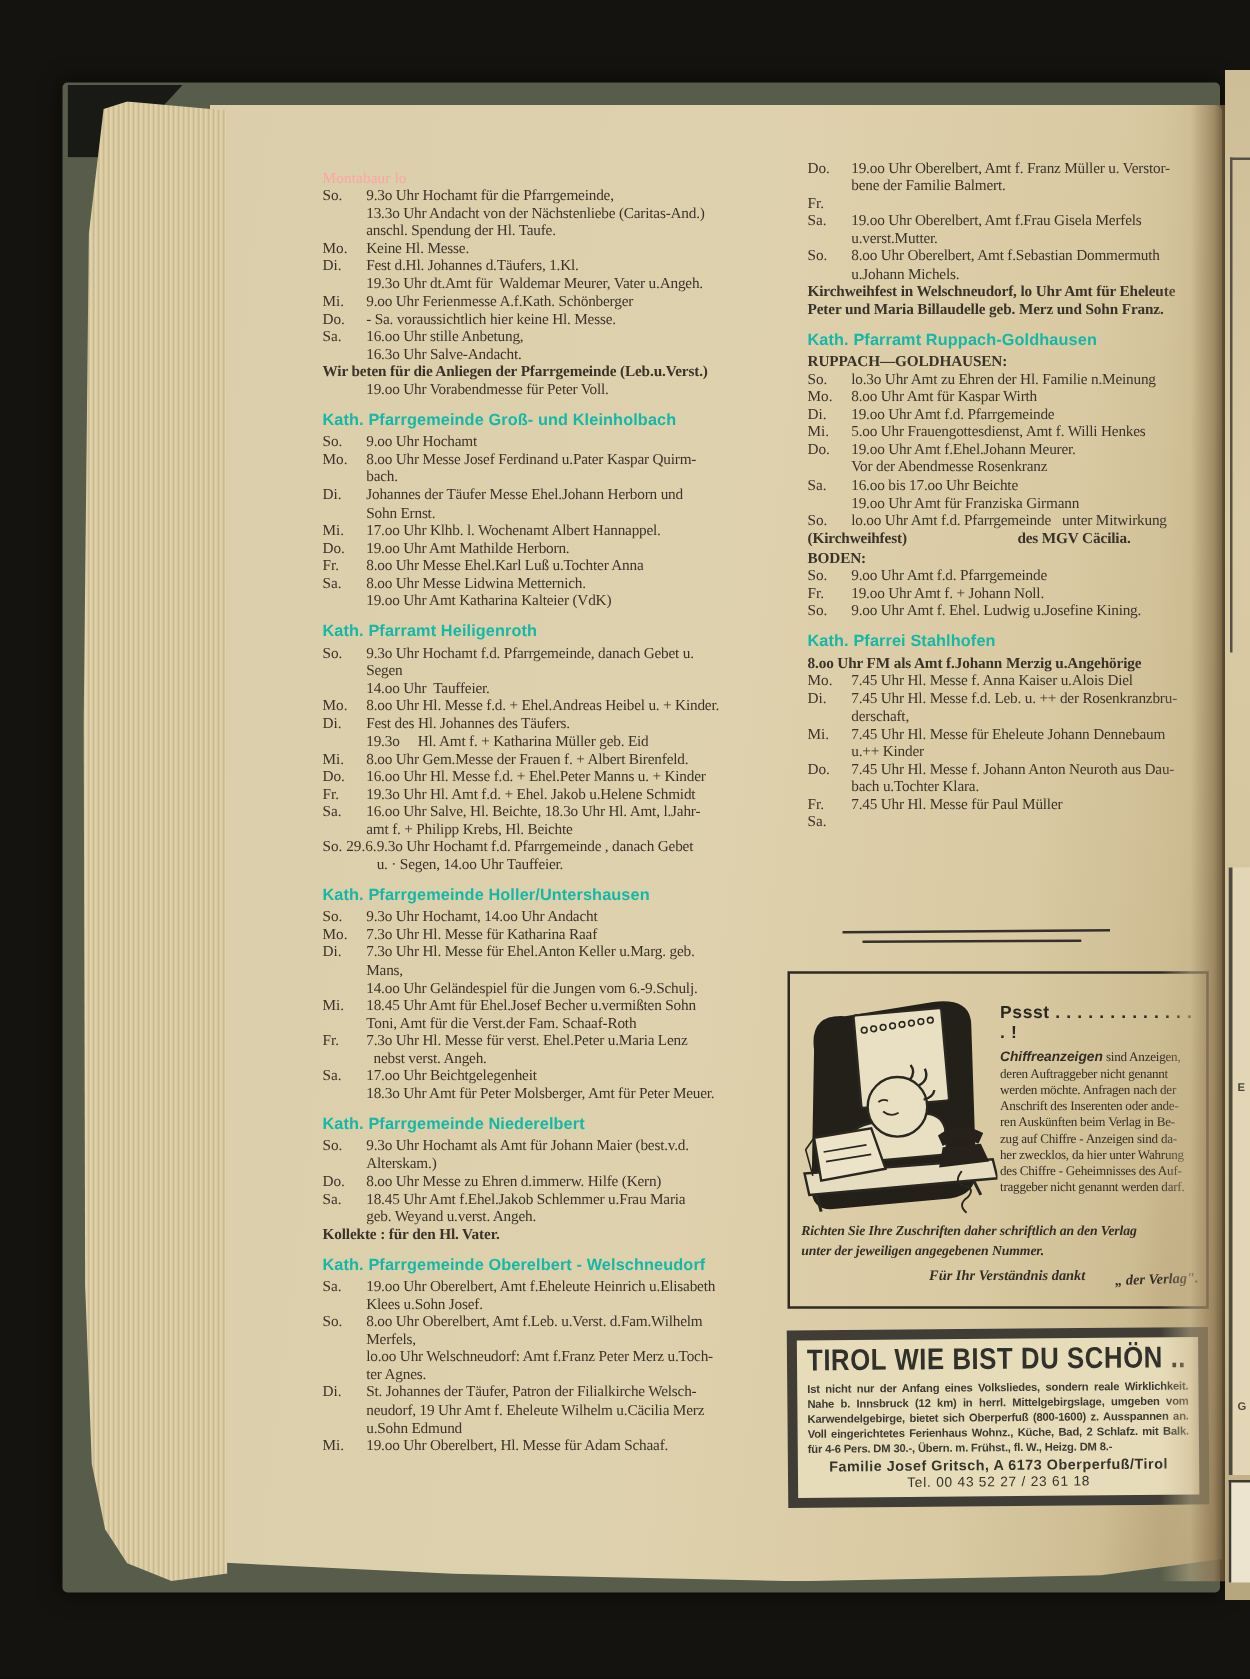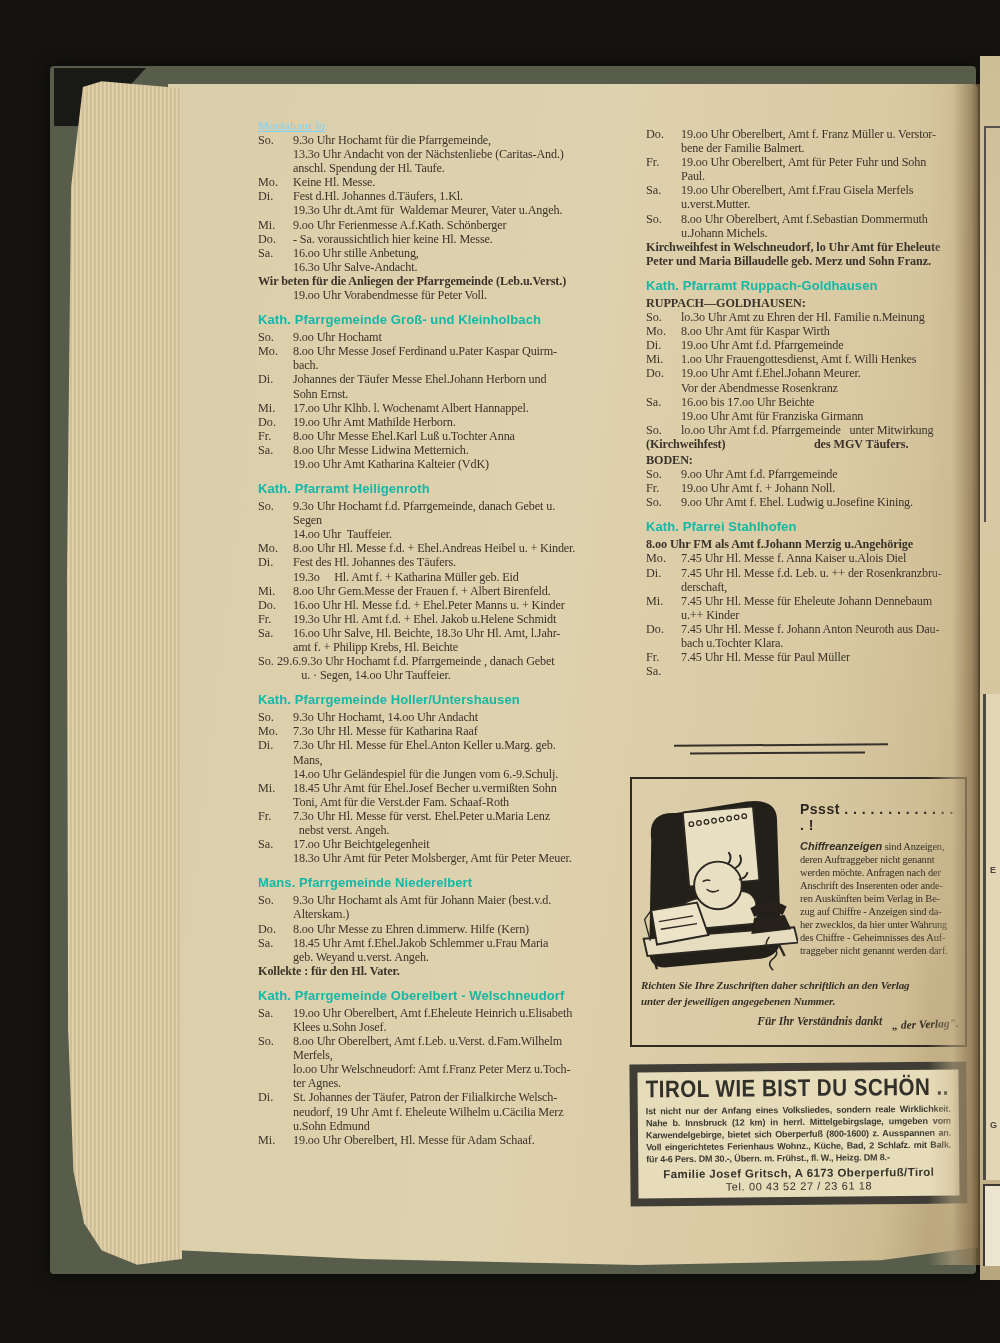--- a/index.html
+++ b/index.html
@@ -26,40 +26,40 @@
   .np-b2{position:absolute;left:983px;top:694px;width:17px;height:486px;z-index:7;
         background:#e2d6b4;border-left:3px solid #4e4a42;}
   .np-b3{position:absolute;left:983px;top:1184px;width:17px;height:80px;z-index:7;
         background:#ece4ce;border-left:2px solid #3e3a33;border-top:2px solid #3e3a33;}
   .np-letter{position:absolute;z-index:8;font:bold 9px "Liberation Sans",sans-serif;color:#4a463e;}
   
   .col{position:absolute;z-index:3;color:#3b332a;}
   .col-left{left:258px;top:119px;width:380px;}
   .col-right{left:646px;top:127px;width:345px;}
   .sec-title{font:bold 13px/15px "Liberation Sans",sans-serif;color:#14b8a6;margin:10px 0 3px;letter-spacing:.1px;}
-  .sec-title.plain{font:12.2px/14px "Liberation Serif",serif;font-weight:normal;margin:0 0 0;color:#7dd3fc;text-decoration:underline;}
+  .sec-title.plain{font:12.2px/14px "Liberation Serif",serif;font-weight:normal;margin:16px 0 0;color:#fca5a5;}
   .row{display:flex;font-size:12.2px;line-height:14.1px;}
   .row .day{flex:0 0 auto;min-width:35px;white-space:nowrap;}
   .row .txt{flex:1;white-space:pre-wrap;letter-spacing:-.15px;}
   .row.flush .txt{letter-spacing:-.1px;font-weight:bold;}
   .row.gap{margin-top:2px;}
   
   .rule{position:absolute;height:2px;background:#35302a;z-index:3;}
   .rule.r1{left:674px;top:744px;width:214px;transform:rotate(-.4deg);}
   .rule.r2{left:690px;top:752px;width:175px;transform:rotate(-.3deg);}
   
   .pssst{position:absolute;left:630px;top:777px;width:333px;height:266px;border:2px solid #2e2a24;z-index:3;color:#352e25;}
   .illo{position:absolute;left:4px;top:16px;width:162px;height:178px;}
   .ptext{position:absolute;left:168px;top:22px;width:160px;}
   .pssst-head{font:bold 14px "Liberation Sans",sans-serif;letter-spacing:.5px;margin-bottom:7px;color:#2b2721;}
   .pssst-body{font:10.5px/13px "Liberation Serif",serif;white-space:pre-wrap;letter-spacing:-.2px;margin:0;}
   .pssst-body .lead{font:bold italic 11px "Liberation Sans",sans-serif;letter-spacing:0;text-align:right;}
   .pssst-note{position:absolute;left:9px;top:198px;width:318px;font:bold italic 11px/16px "Liberation Serif",serif;
               white-space:pre-wrap;letter-spacing:-.1px;}
-  .pssst-thanks{position:absolute;left:0;top:236px;width:100%;display:flex;justify-content:flex-end;gap:10px;
+  .pssst-thanks{position:absolute;left:0;top:236px;width:100%;display:flex;justify-content:flex-end;gap:24px;
               padding-right:6px;box-sizing:border-box;font:bold italic 11.5px "Liberation Serif",serif;}
   .pssst-thanks .sig{transform:rotate(-2deg) translateY(3px);}
   
   .tirol{position:absolute;left:630px;top:1063px;width:337px;height:142px;z-index:3;box-sizing:border-box;
          border:8px solid #3f3d35;background:#e7dcba;transform:rotate(-.5deg);padding:4px 8px 0 8px;color:#35332b;}
   .tirol-head{font:bold 24px/26px "Liberation Sans",sans-serif;white-space:nowrap;transform:scaleX(.86);
          transform-origin:left center;letter-spacing:.5px;color:#31302a;}
   .tirol-body{font:bold 9px/12px "Liberation Sans",sans-serif;text-align:justify;margin:3px 0 0 0;
          letter-spacing:-.15px;color:#3c3a31;}
   .tirol-contact{font:bold 11.5px "Liberation Sans",sans-serif;text-align:center;letter-spacing:.4px;margin-top:3px;}
@@ -204,21 +204,21 @@
       <div class="row">
         <span class="day">Fr.</span>
         <span class="txt">7.3o Uhr Hl. Messe für verst. Ehel.Peter u.Maria Lenz
   nebst verst. Angeh.</span>
       </div>
       <div class="row">
         <span class="day">Sa.</span>
         <span class="txt">17.oo Uhr Beichtgelegenheit
 18.3o Uhr Amt für Peter Molsberger, Amt für Peter Meuer.</span>
       </div>
-      <div class="sec-title">Mans. Pfarrgemeinde Niederelbert</div>
+      <div class="sec-title">Kath. Pfarrgemeinde Niederelbert</div>
       <div class="row">
         <span class="day">So.</span>
         <span class="txt">9.3o Uhr Hochamt als Amt für Johann Maier (best.v.d.
 Alterskam.)</span>
       </div>
       <div class="row">
         <span class="day">Do.</span>
         <span class="txt">8.oo Uhr Messe zu Ehren d.immerw. Hilfe (Kern)</span>
       </div>
       <div class="row">
@@ -254,22 +254,20 @@
       </div>
     </div>
   <div class="col col-right" id="col-right">
       <div class="row">
         <span class="day">Do.</span>
         <span class="txt">19.oo Uhr Oberelbert, Amt f. Franz Müller u. Verstor-
 bene der Familie Balmert.</span>
       </div>
       <div class="row">
         <span class="day">Fr.</span>
-        <span class="txt">19.oo Uhr Oberelbert, Amt für Peter Fuhr und Sohn
-Paul.</span>
       </div>
       <div class="row">
         <span class="day">Sa.</span>
         <span class="txt">19.oo Uhr Oberelbert, Amt f.Frau Gisela Merfels
 u.verst.Mutter.</span>
       </div>
       <div class="row">
         <span class="day">So.</span>
         <span class="txt">8.oo Uhr Oberelbert, Amt f.Sebastian Dommermuth
 u.Johann Michels.</span>
@@ -289,38 +287,38 @@
       <div class="row">
         <span class="day">Mo.</span>
         <span class="txt">8.oo Uhr Amt für Kaspar Wirth</span>
       </div>
       <div class="row">
         <span class="day">Di.</span>
         <span class="txt">19.oo Uhr Amt f.d. Pfarrgemeinde</span>
       </div>
       <div class="row">
         <span class="day">Mi.</span>
-        <span class="txt">1.oo Uhr Frauengottesdienst, Amt f. Willi Henkes</span>
+        <span class="txt">5.oo Uhr Frauengottesdienst, Amt f. Willi Henkes</span>
       </div>
       <div class="row">
         <span class="day">Do.</span>
         <span class="txt">19.oo Uhr Amt f.Ehel.Johann Meurer.
 Vor der Abendmesse Rosenkranz</span>
       </div>
       <div class="row">
         <span class="day">Sa.</span>
         <span class="txt">16.oo bis 17.oo Uhr Beichte
 19.oo Uhr Amt für Franziska Girmann</span>
       </div>
       <div class="row">
         <span class="day">So.</span>
         <span class="txt">lo.oo Uhr Amt f.d. Pfarrgemeinde   unter Mitwirkung</span>
       </div>
       <div class="row flush">
-        <span class="txt">(Kirchweihfest)                              des MGV Täufers.</span>
+        <span class="txt">(Kirchweihfest)                              des MGV Cäcilia.</span>
       </div>
       <div class="row flush gap">
         <span class="txt">BODEN:</span>
       </div>
       <div class="row">
         <span class="day">So.</span>
         <span class="txt">9.oo Uhr Amt f.d. Pfarrgemeinde</span>
       </div>
       <div class="row">
         <span class="day">Fr.</span>

